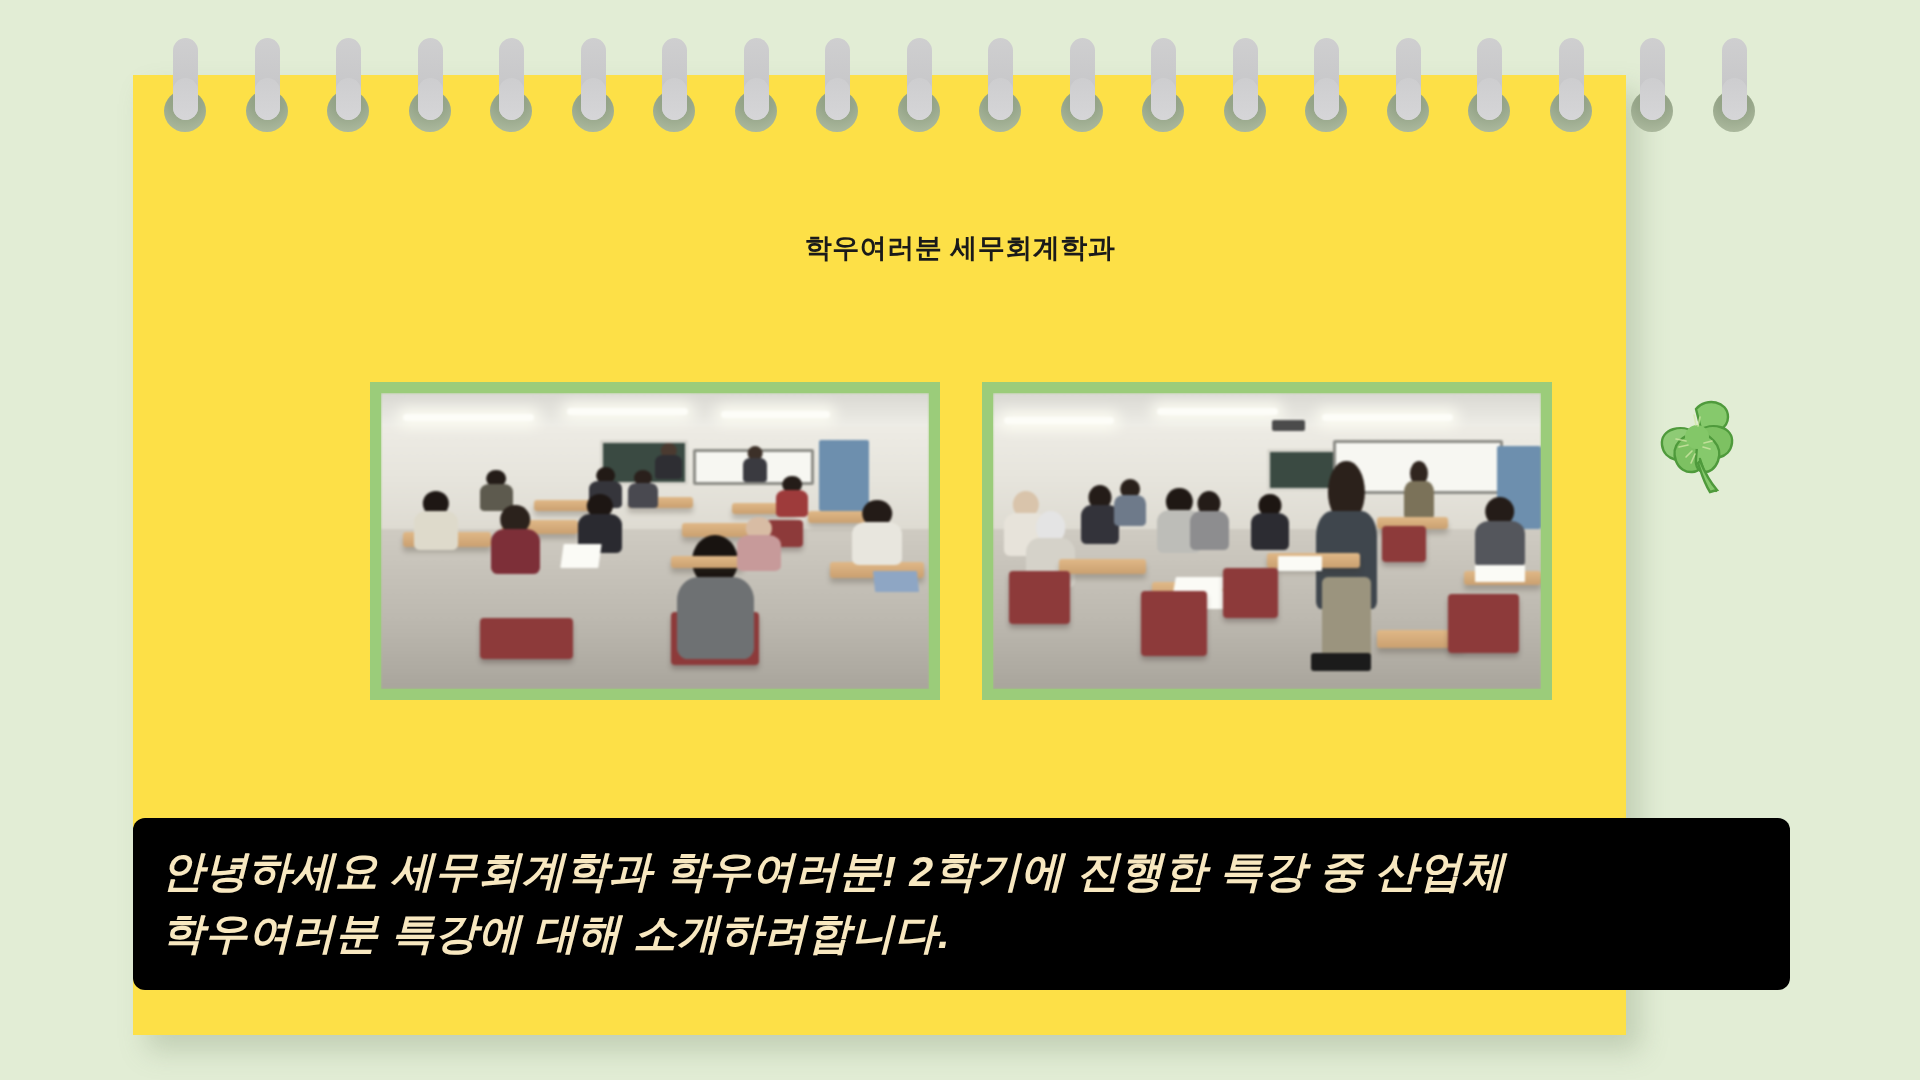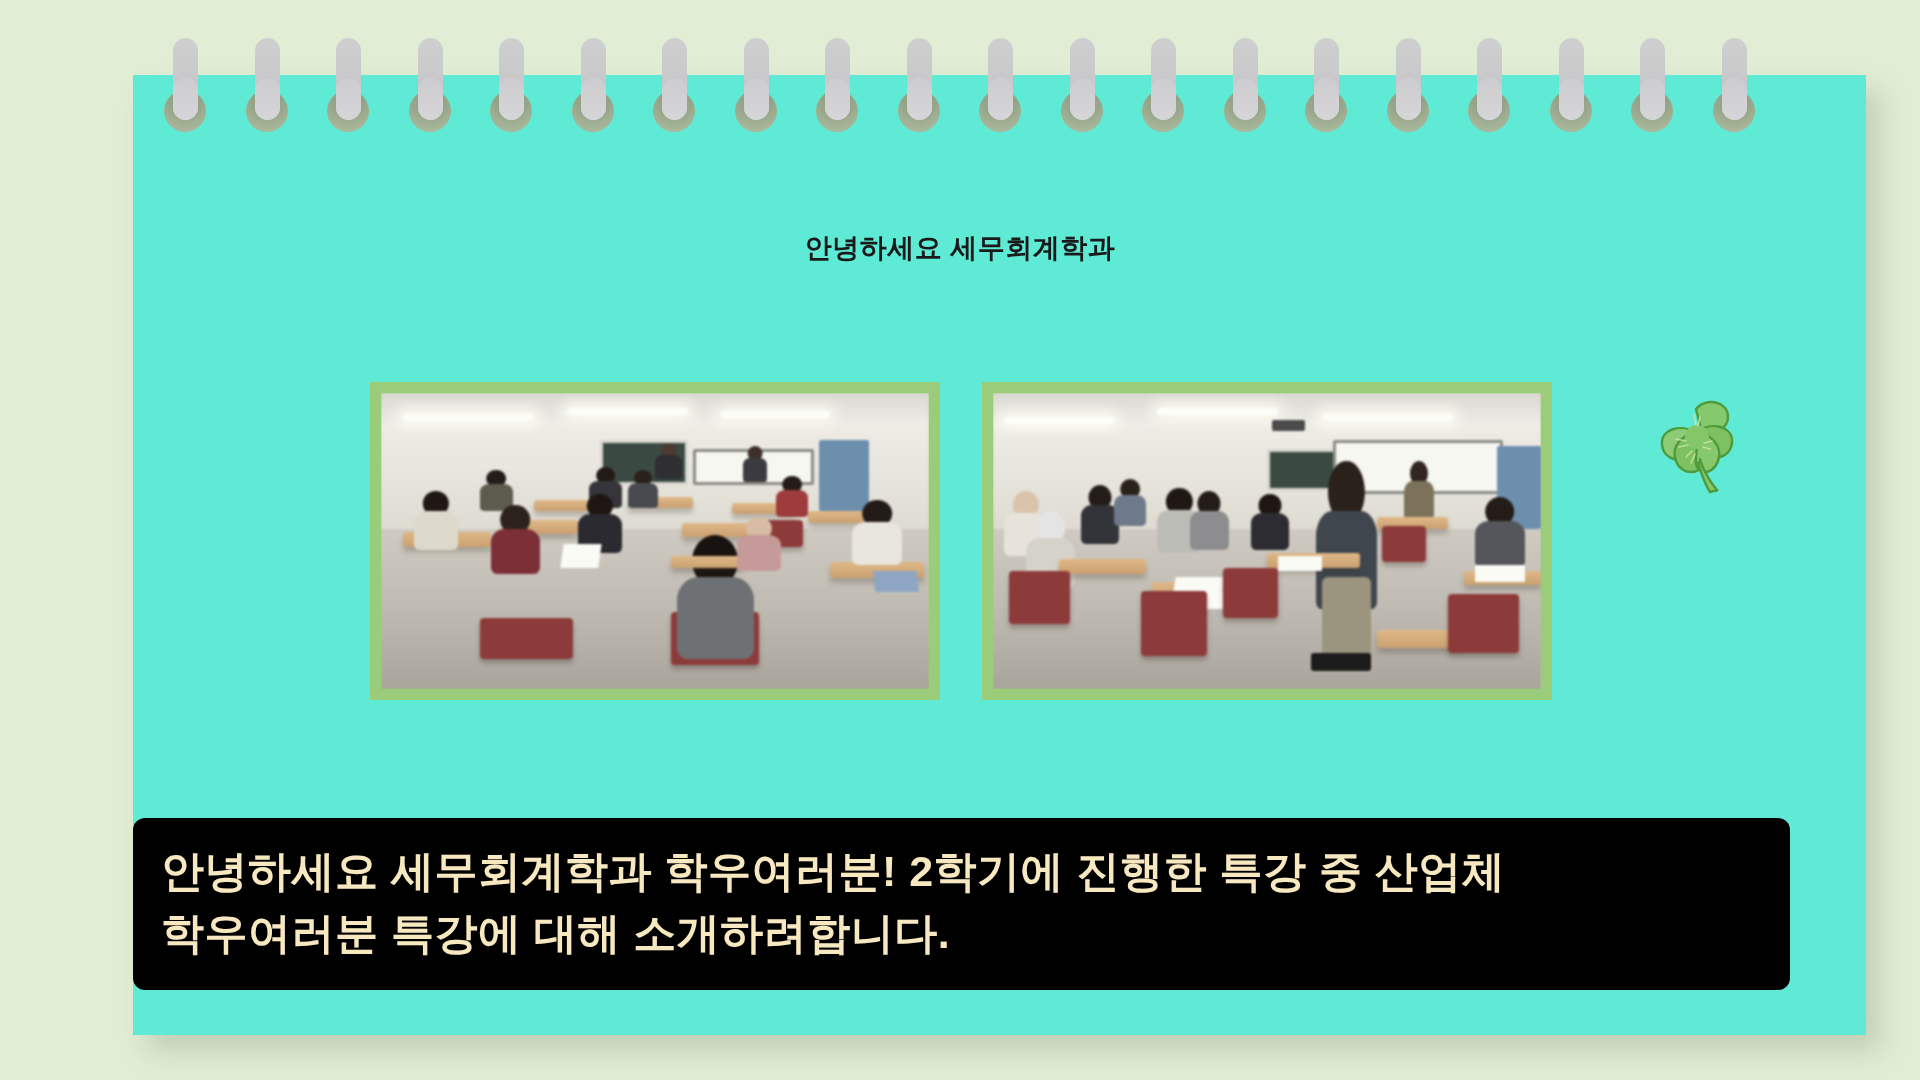--- a/index.html
+++ b/index.html
@@ -7,23 +7,24 @@
     width:1920px; height:1080px;
     overflow:hidden;
     font-family:"Liberation Sans","DejaVu Sans",sans-serif;
   }
   body { background:#e2edd5; position:relative; }
 
   
   #notepad {
     position:absolute;
     left:133px; top:75px;
-    width:1733px; height:960px;
-    background:#5eead4;
+    width:1493px; height:960px;
+    background:#fde047;
     box-shadow: 14px 16px 26px rgba(120,140,105,0.30);
+    font-style: italic;
   }
 
   
   #binding {
     position:absolute;
     left:0; top:0;
     width:1920px; height:180px;
     pointer-events:none;
   }
   .ring { position:absolute; top:38px; width:42px; height:100px; }
@@ -323,21 +324,21 @@
     </g>
   </svg>
 
   <div id="caption-holder" style="position:absolute;left:0;top:743px;width:1657px;height:172px;background:#000;border-radius:12px;padding:22px 28px 0 28px;">
     <div class="cap-line">안녕하세요 세무회계학과 학우여러분! 2학기에 진행한 특강 중 산업체</div>
     <div class="cap-line">학우여러분 특강에 대해 소개하려합니다.</div>
   </div>
 
 </div>
 
-<div id="title">안녕하세요 세무회계학과</div>
+<div id="title">학우여러분 세무회계학과</div>
 
 <div id="binding">
     <div class="ring" style="left: 164px;">
       <div class="bar"></div>
       <div class="hole"></div>
       <div class="bar2"></div>
     </div>
     <div class="ring" style="left: 245.5px;">
       <div class="bar"></div>
       <div class="hole"></div>

